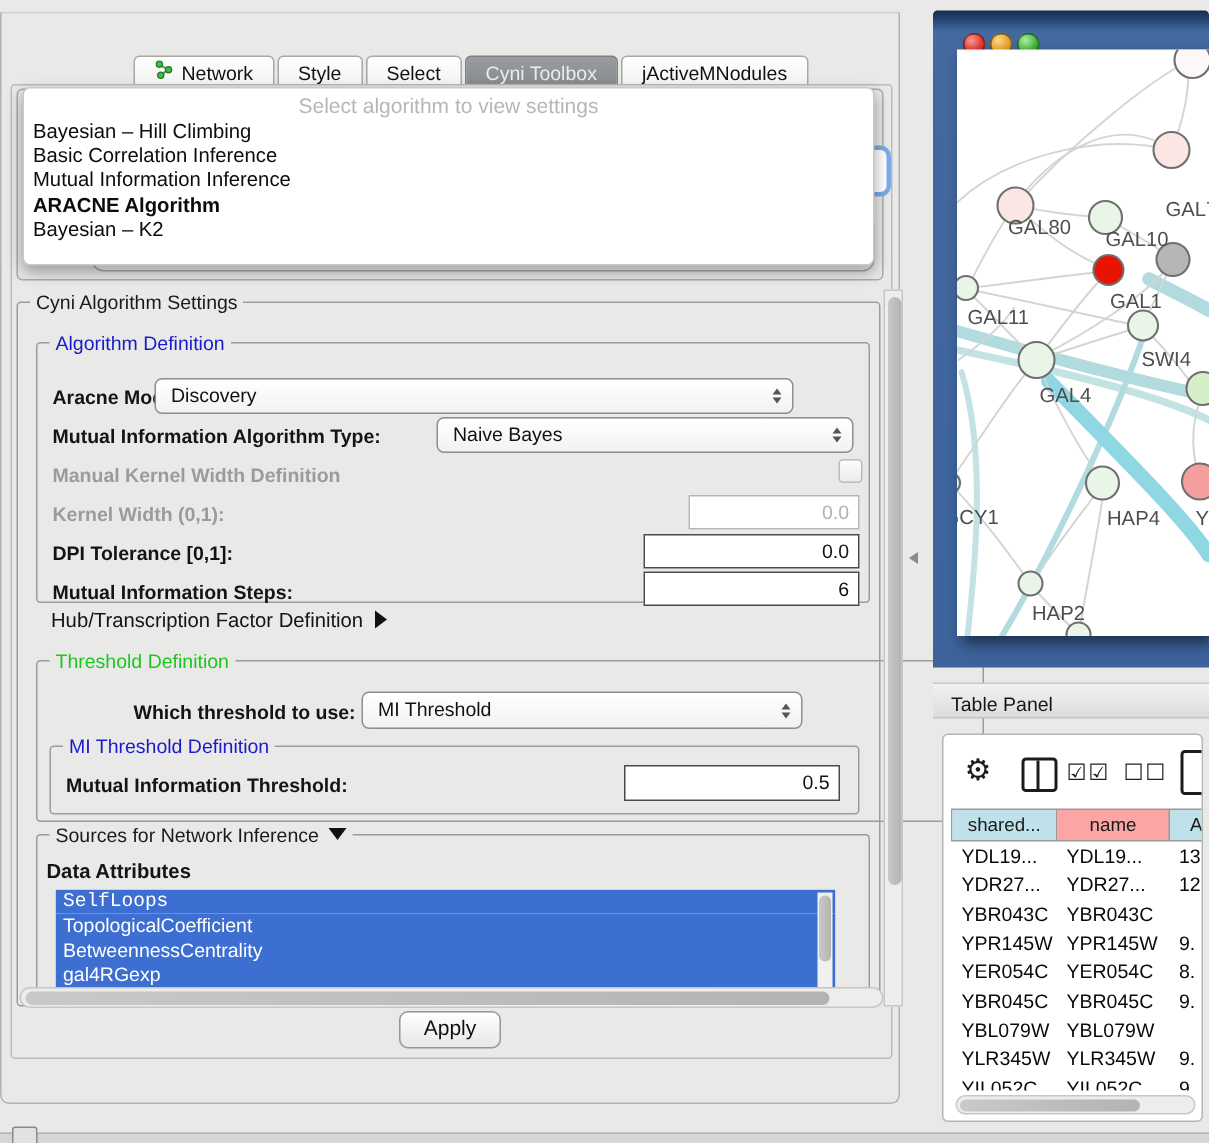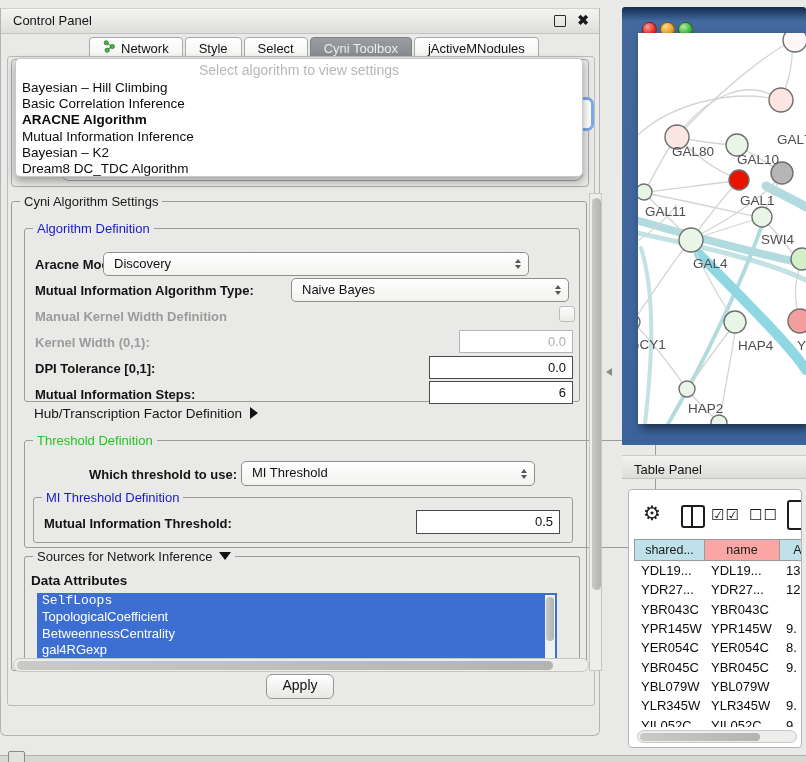--- a/index.html
+++ b/index.html
@@ -99,25 +99,20 @@
   #table-hscroll{left:8px;top:240px;width:160px;height:13px;background:#ededeb;border:1px solid #c8c8c6;border-radius:7px;box-sizing:border-box}
   #table-hscroll .sb-thumb{position:absolute;left:2px;top:1.5px;width:120px;height:8px}
   
   #bottom-strip{left:0;top:755px;width:806px;height:7px;background:#d6d6d4;border-top:1px solid #b2b2b0}
   #corner-icon{left:8px;top:751px;width:15px;height:12px;border:1.6px solid #8a8a88;border-radius:2px;background:#e2e2e0}
 </style>
 </head>
 <body>
 
 <div class="abs" id="control-panel">
-  <div class="abs" id="cp-titlebar">
-    <div class="abs" id="cp-title">Control Panel</div>
-    <div class="abs" id="cp-float"></div>
-    <div class="abs" id="cp-close">✖</div>
-  </div>
 
   <div class="abs tabrow" id="top-tabs">
       <div class="tab">
         <span><svg class="tabicon" viewBox="0 0 13 14">
             <line x1="3" y1="3" x2="9" y2="7" stroke="#3aa53a" stroke-width="1.4"></line>
             <line x1="9" y1="7" x2="4" y2="11" stroke="#3aa53a" stroke-width="1.4"></line>
             <circle cx="3" cy="3" r="2.2" fill="#4cb84c" stroke="#2c7e2c"></circle>
             <circle cx="9.6" cy="7" r="2.2" fill="#4cb84c" stroke="#2c7e2c"></circle>
             <circle cx="4" cy="11" r="2.2" fill="#4cb84c" stroke="#2c7e2c"></circle>
           </svg></span>
@@ -141,24 +136,23 @@
 
   <div class="abs ghost-group"></div>
   <div class="abs ghost-btn"></div>
   <div class="abs ghost-ring"></div>
 
   <div class="abs" id="algo-popup">
     <div class="abs" id="algo-placeholder">Select algorithm to view settings</div>
     <div class="abs" id="algo-list">
         <div class="algo-item">Bayesian – Hill Climbing</div>
         <div class="algo-item">Basic Correlation Inference</div>
+        <div class="algo-item">Mutual Information Inference</div>
         <div class="algo-item sel">ARACNE Algorithm</div>
-        <div class="algo-item">Mutual Information Inference</div>
         <div class="algo-item">Bayesian – K2</div>
-        <div class="algo-item">Dream8 DC_TDC Algorithm</div>
       </div>
   </div>
 
   <div class="abs grp" id="cyni-group">
     <span class="legend">Cyni Algorithm Settings</span>
 
     <div class="abs grp" style="left:12px;top:26px;width:556px;height:174px">
       <span class="legend blue">Algorithm Definition</span>
 
       <div class="abs lbl" style="left:10px;top:28px">Aracne Mode:</div>

